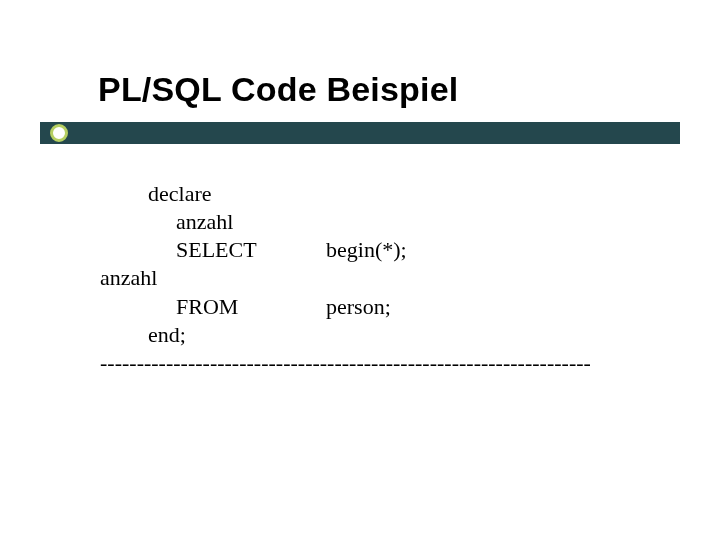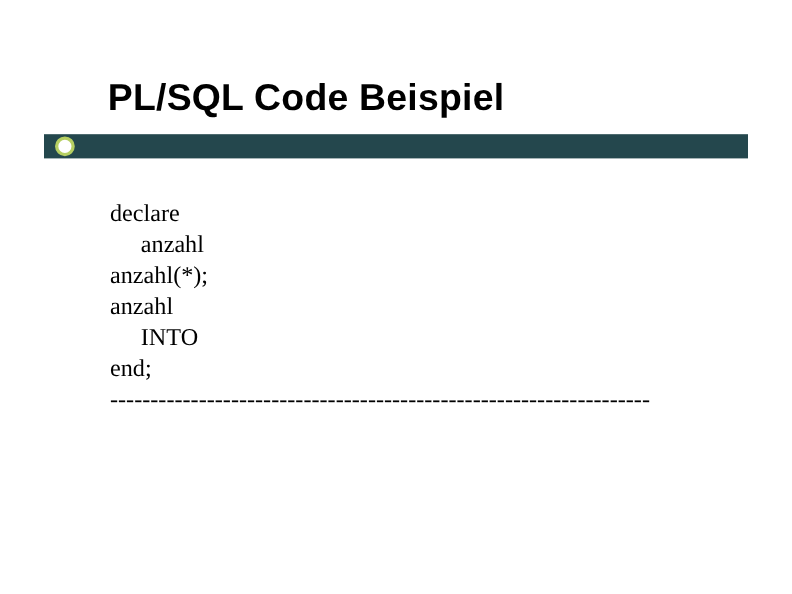--- a/index.html
+++ b/index.html
@@ -57,20 +57,21 @@
     line-height: 1.28;
     color: #000;
     width: 560px;
   }
   .row {
     display: flex;
     white-space: pre;
   }
   .kw-col {
     min-width: 150px;
+    margin-left: 48px;
   }
   .kw-indent {
     padding-left: 28px;
   }
   .sep {
     white-space: nowrap;
     overflow: hidden;
   }
 </style>
 </head>
@@ -88,29 +89,31 @@
     <div class="row">
       <span class="kw-col">declare</span>
     </div>
 
     <div class="row">
       <span class="kw-col kw-indent">anzahl</span>
     </div>
 
 
     <div class="row">
-      <span>anzahl(*);</span>
+      <span class="kw-col kw-indent">SELECT</span>
+      <span>begin(*);</span>
     </div>
 
     <div class="row">
       <span>anzahl</span>
     </div>
 
     <div class="row">
-      <span class="kw-col kw-indent">INTO</span>
+      <span class="kw-col kw-indent">FROM</span>
+      <span>person;</span>
     </div>
 
     <div class="row">
       <span class="kw-col">end;</span>
     </div>
 
     <div class="row sep">-------------------------------------------------------------------</div>
 
 
   </div>

